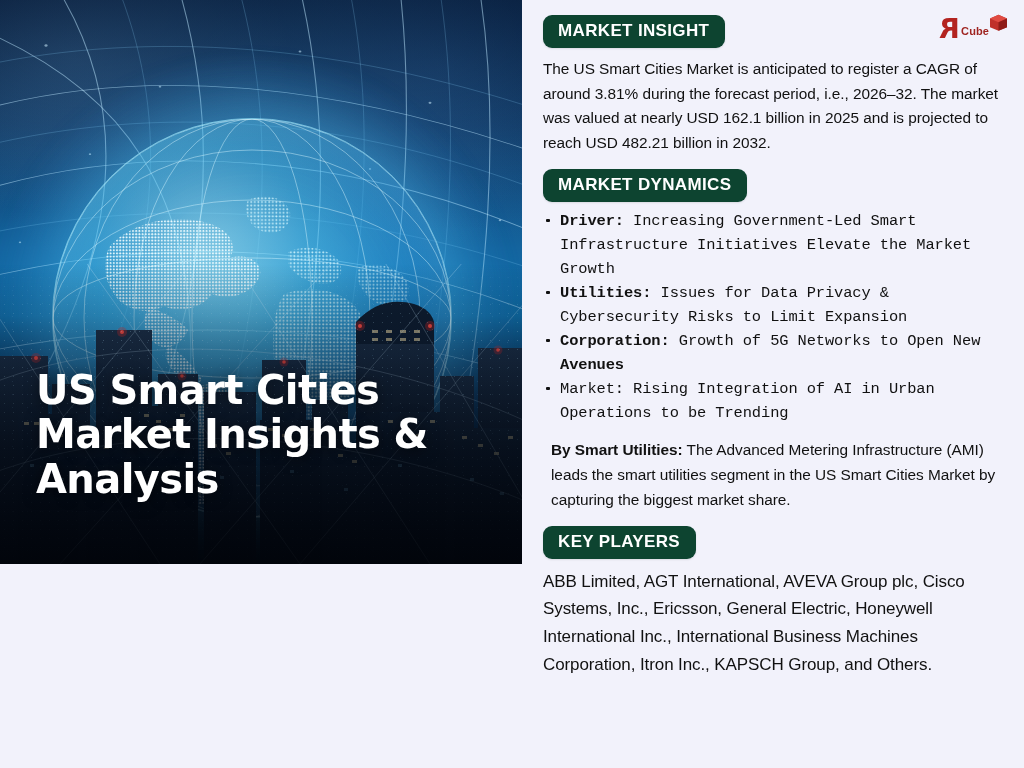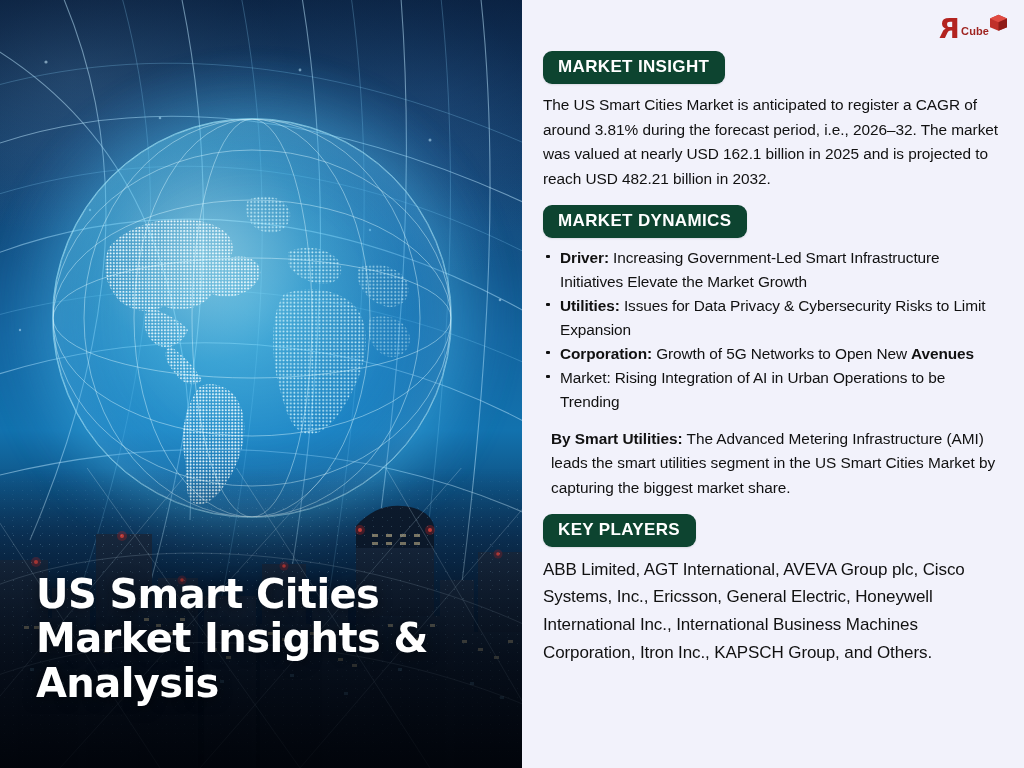--- a/index.html
+++ b/index.html
@@ -13,21 +13,21 @@
   .page {
     position:relative;
     width:1024px; height:768px;
     display:flex;
     background:#f2f2fb;
   }
 
   
   .hero {
     position:relative;
-    width:522px; height:768px;
+    width:522px; height:564px;
     overflow:hidden;
     background:#701a75;
     flex:0 0 522px;
   }
   .hero-sky {
     position:absolute; inset:0;
     background:
       radial-gradient(ellipse 420px 300px at 48% 18%, rgba(70,140,200,0.38) 0%, rgba(20,60,110,0) 70%),
       radial-gradient(ellipse 300px 220px at 14% 10%, rgba(120,170,215,0.30) 0%, rgba(20,60,110,0) 72%),
       radial-gradient(ellipse 340px 260px at 85% 12%, rgba(60,120,190,0.28) 0%, rgba(15,50,100,0) 70%),
@@ -164,21 +164,21 @@
     color:#ffffff;
     border-radius:9px;
     font-size:17px;
     font-weight:700;
     letter-spacing:0.35px;
     padding:7px 16px 8px 15px;
     line-height:1.05;
     box-shadow:0 1px 2px rgba(0,0,0,0.10);
   }
 
-  .section { margin-bottom:0;margin-top:36px; }
+  .section { margin-bottom:0; }
   .section + .section { margin-top:13px; }
 
   .body-text {
     color:#111111;
     font-size:15.4px;
     line-height:1.61;
     margin-top:9px;
     letter-spacing:-0.05px;
   }
   .body-text.indent { padding-left:8px; }
@@ -189,20 +189,21 @@
     padding:0;
   }
   ul.dyn-list li {
     position:relative;
     padding-left:17px;
     color:#111111;
     font-size:15.4px;
     line-height:1.555;
     margin-bottom:0px;
     letter-spacing:-0.1px;
+    font-family:Liberation Mono, monospace;
   }
   ul.dyn-list li::before {
     content:"";
     position:absolute;
     left:3px; top:9px;
     width:3.5px; height:3.5px;
     background:#111111;
     border-radius:1px;
   }
   .lbl { font-weight:700; }

